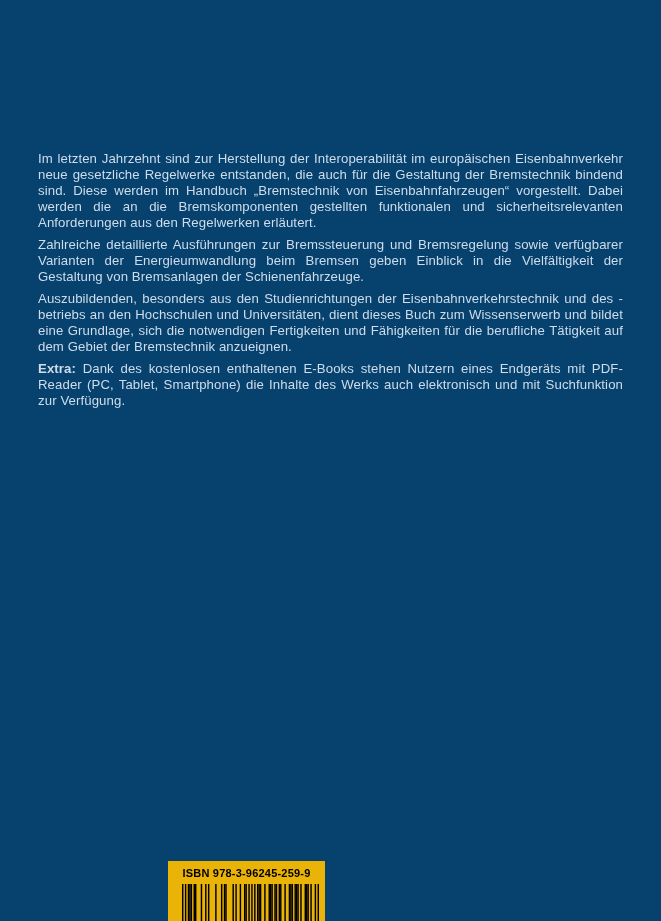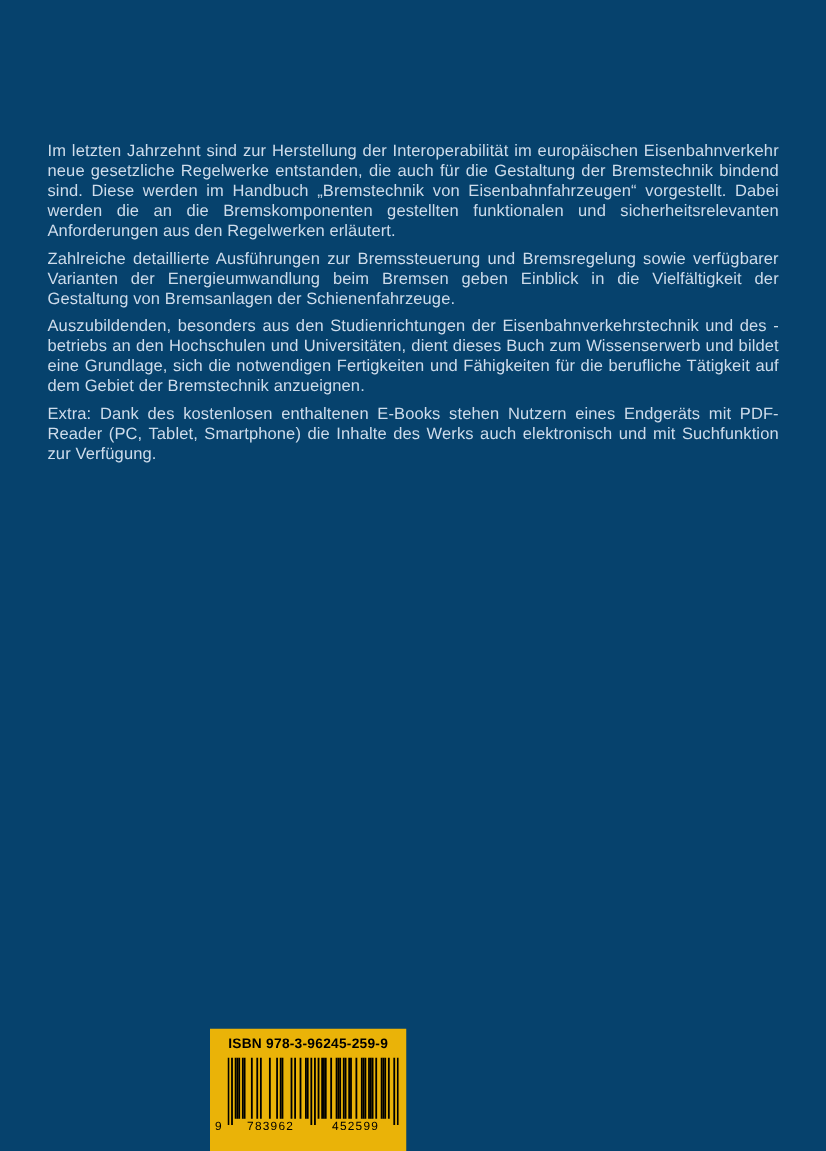--- a/index.html
+++ b/index.html
@@ -9,37 +9,38 @@
   body {
     width: 661px;
     height: 921px;
     position: relative;
     overflow: hidden;
     font-family: "Liberation Sans", "DejaVu Sans", sans-serif;
   }
   .back-cover {
     position: absolute;
     inset: 0;
+    margin-top: 38px;
   }
   .blurb {
     position: absolute;
     left: 38px;
     top: 113px;
     width: 585px;
     text-align: justify;
     hyphens: auto;
   }
   .blurb p.para {
     margin: 0 0 6px 0;
     font-size: 13.2px;
     line-height: 16px;
     letter-spacing: 0.1px;
   }
   .blurb p.para strong {
-    font-weight: normal;
+    font-weight: bold;
   }
   .isbn-box {
     position: absolute;
     left: 168px;
     top: 823px;
     width: 157px;
     height: 98px;
     background: #eab308;
   }
   .isbn-label {

